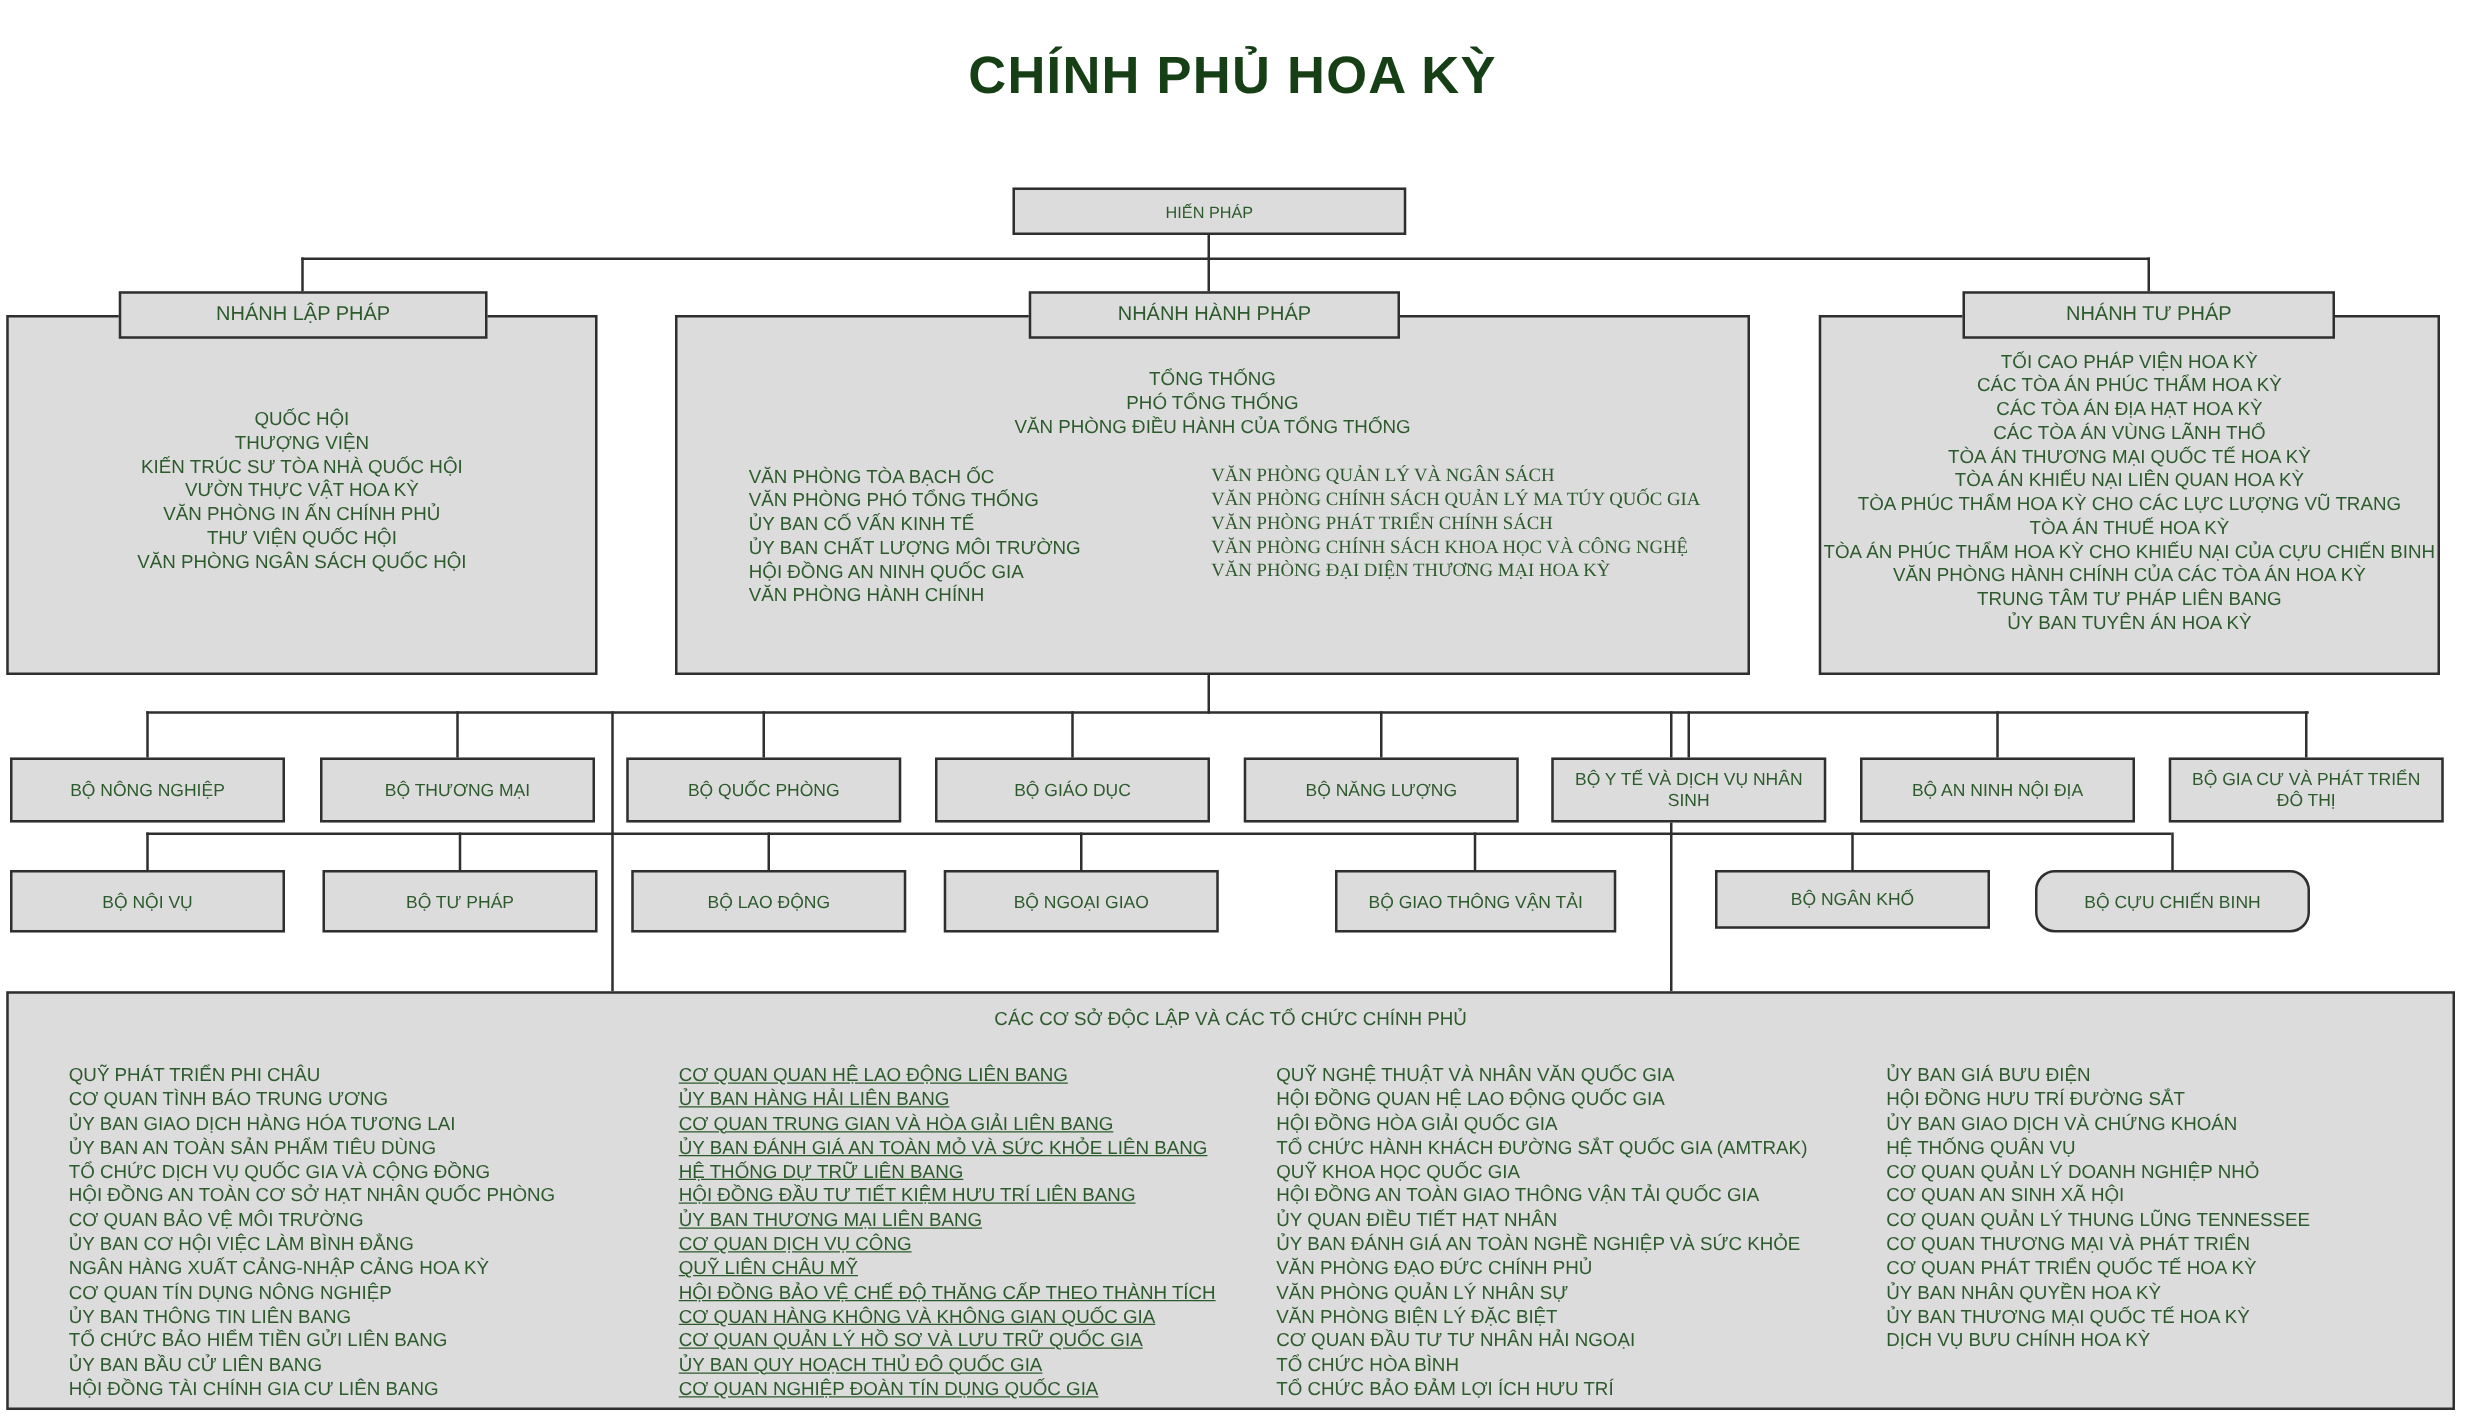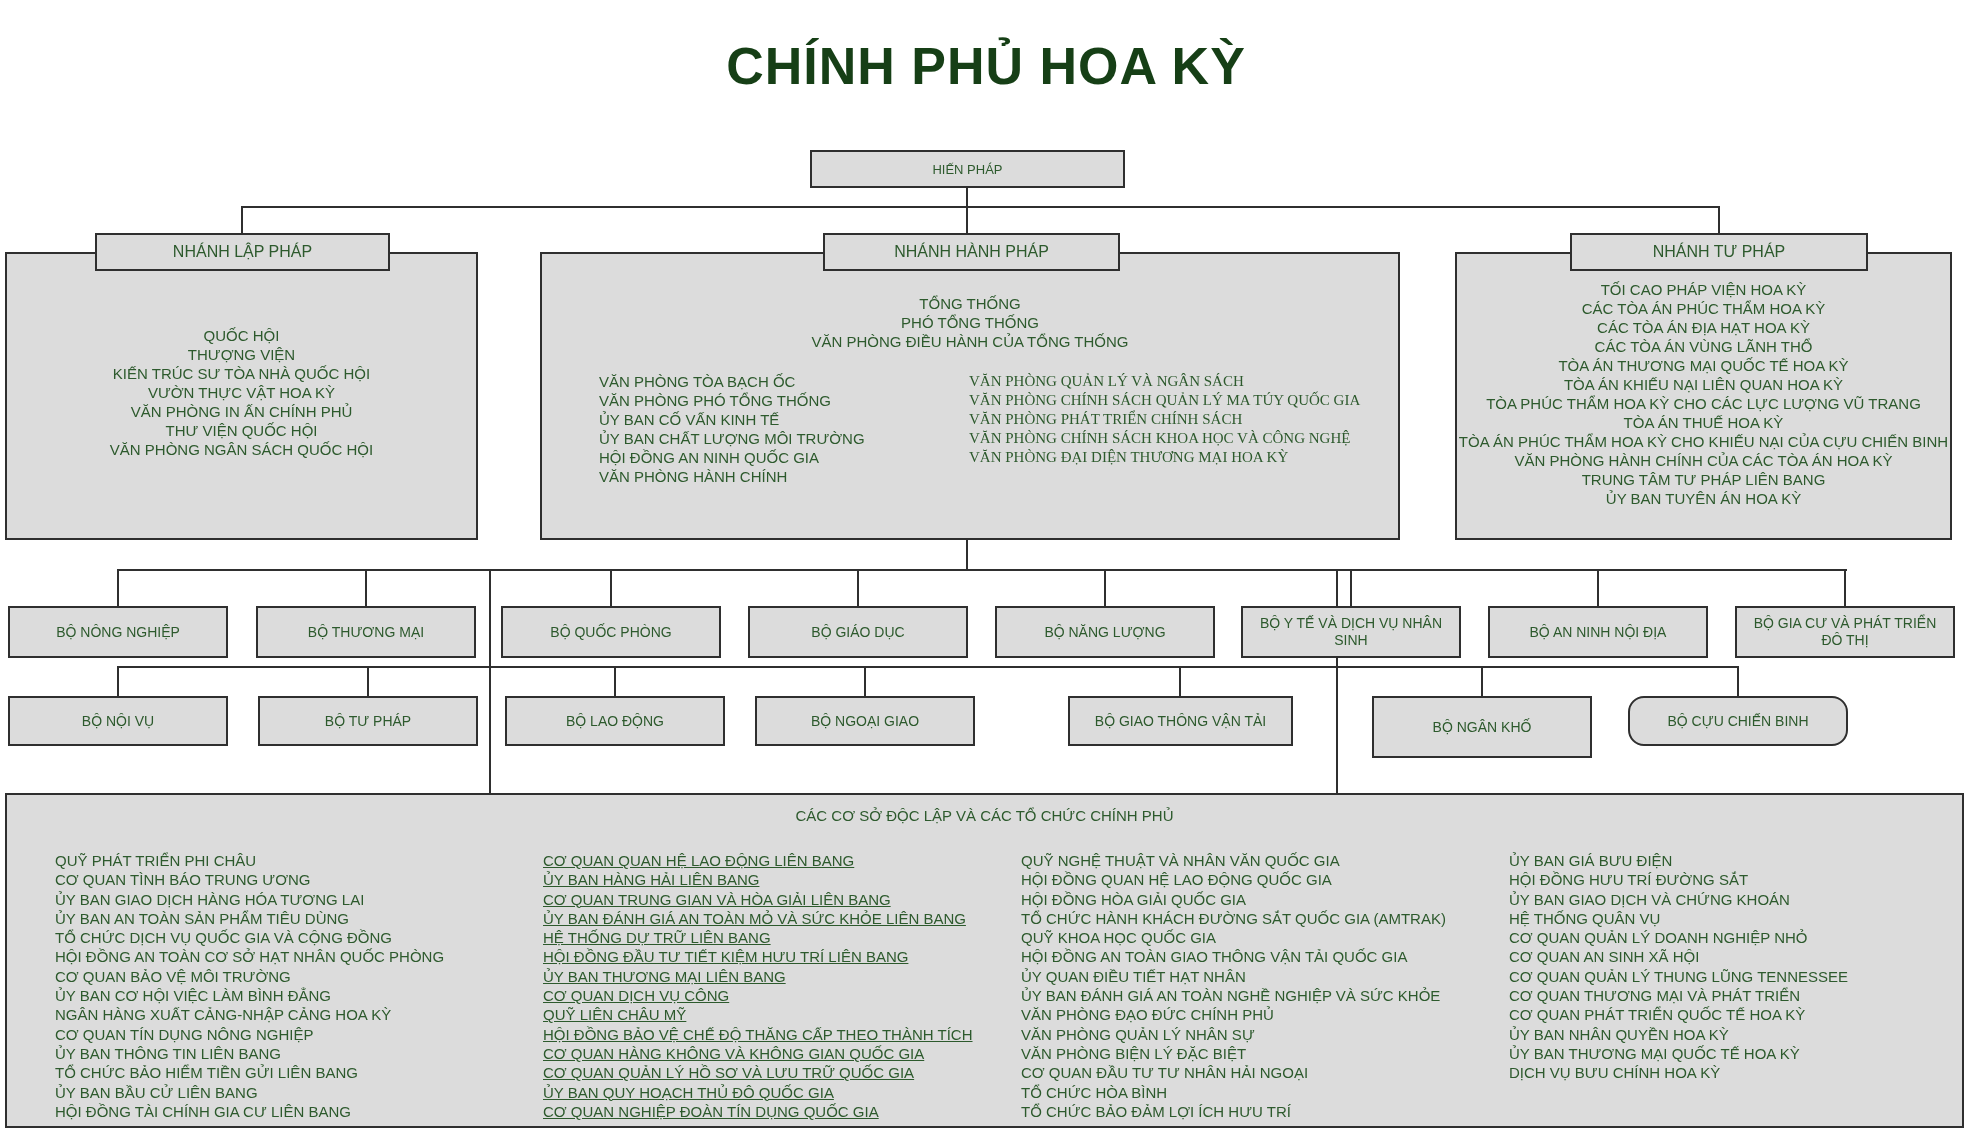--- a/index.html
+++ b/index.html
@@ -9,21 +9,21 @@
     --stroke:#2f2f2f;
   }
   html,body{margin:0;padding:0;background:#ffffff;}
   .canvas{
     position:relative;width:1972px;height:1138px;background:#ffffff;
     font-family:"Liberation Sans", sans-serif;color:var(--green);
     overflow:hidden;
   }
   .title{
     position:absolute;top:36px;left:0;width:100%;text-align:center;
-    font-size:52px;font-weight:bold;letter-spacing:1px;color:var(--dark-green);
+    font-size:42px;font-weight:bold;letter-spacing:1px;color:var(--dark-green);
   }
   .line{position:absolute;background:var(--stroke);z-index:0;}
   .box{
     position:absolute;background:var(--fill);border:2px solid var(--stroke);
     box-sizing:border-box;
   }
   .label-box{
     display:flex;align-items:center;justify-content:center;text-align:center;
     color:var(--green);z-index:2;
   }
@@ -141,21 +141,21 @@
   <div class="line" style="left:864px;top:666px;width:2px;height:30px;"></div>
   <div class="line" style="left:1179px;top:666px;width:2px;height:30px;"></div>
   <div class="line" style="left:1481px;top:666px;width:2px;height:30px;"></div>
   <div class="line" style="left:1737px;top:666px;width:2px;height:30px;"></div>
 
   <div class="box label-box dept" style="left:8px;top:696px;width:220px;height:50px;">BỘ NỘI VỤ</div>
   <div class="box label-box dept" style="left:258px;top:696px;width:220px;height:50px;">BỘ TƯ PHÁP</div>
   <div class="box label-box dept" style="left:505px;top:696px;width:220px;height:50px;">BỘ LAO ĐỘNG</div>
   <div class="box label-box dept" style="left:755px;top:696px;width:220px;height:50px;">BỘ NGOẠI GIAO</div>
   <div class="box label-box dept" style="left:1068px;top:696px;width:225px;height:50px;">BỘ GIAO THÔNG VẬN TẢI</div>
-  <div class="box label-box dept" style="left:1372px;top:696px;width:220px;height:62px;">BỘ NGÂN KHỐ</div>
+  <div class="box label-box dept" style="left:1372px;top:696px;width:220px;height:47px;">BỘ NGÂN KHỐ</div>
   <div class="box label-box dept" style="left:1628px;top:696px;width:220px;height:50px;border-radius:16px;">BỘ CỰU CHIẾN BINH</div>
 
   <div class="box big" style="left:5px;top:793px;width:1959px;height:335px;">
     <div class="agency-hdr">CÁC CƠ SỞ ĐỘC LẬP VÀ CÁC TỔ CHỨC CHÍNH PHỦ</div>
     <div class="agency-col" style="left:48px;top:56px;">
         <div class="li">QUỸ PHÁT TRIỂN PHI CHÂU</div>
         <div class="li">CƠ QUAN TÌNH BÁO TRUNG ƯƠNG</div>
         <div class="li">ỦY BAN GIAO DỊCH HÀNG HÓA TƯƠNG LAI</div>
         <div class="li">ỦY BAN AN TOÀN SẢN PHẨM TIÊU DÙNG</div>
         <div class="li">TỔ CHỨC DỊCH VỤ QUỐC GIA VÀ CỘNG ĐỒNG</div>

